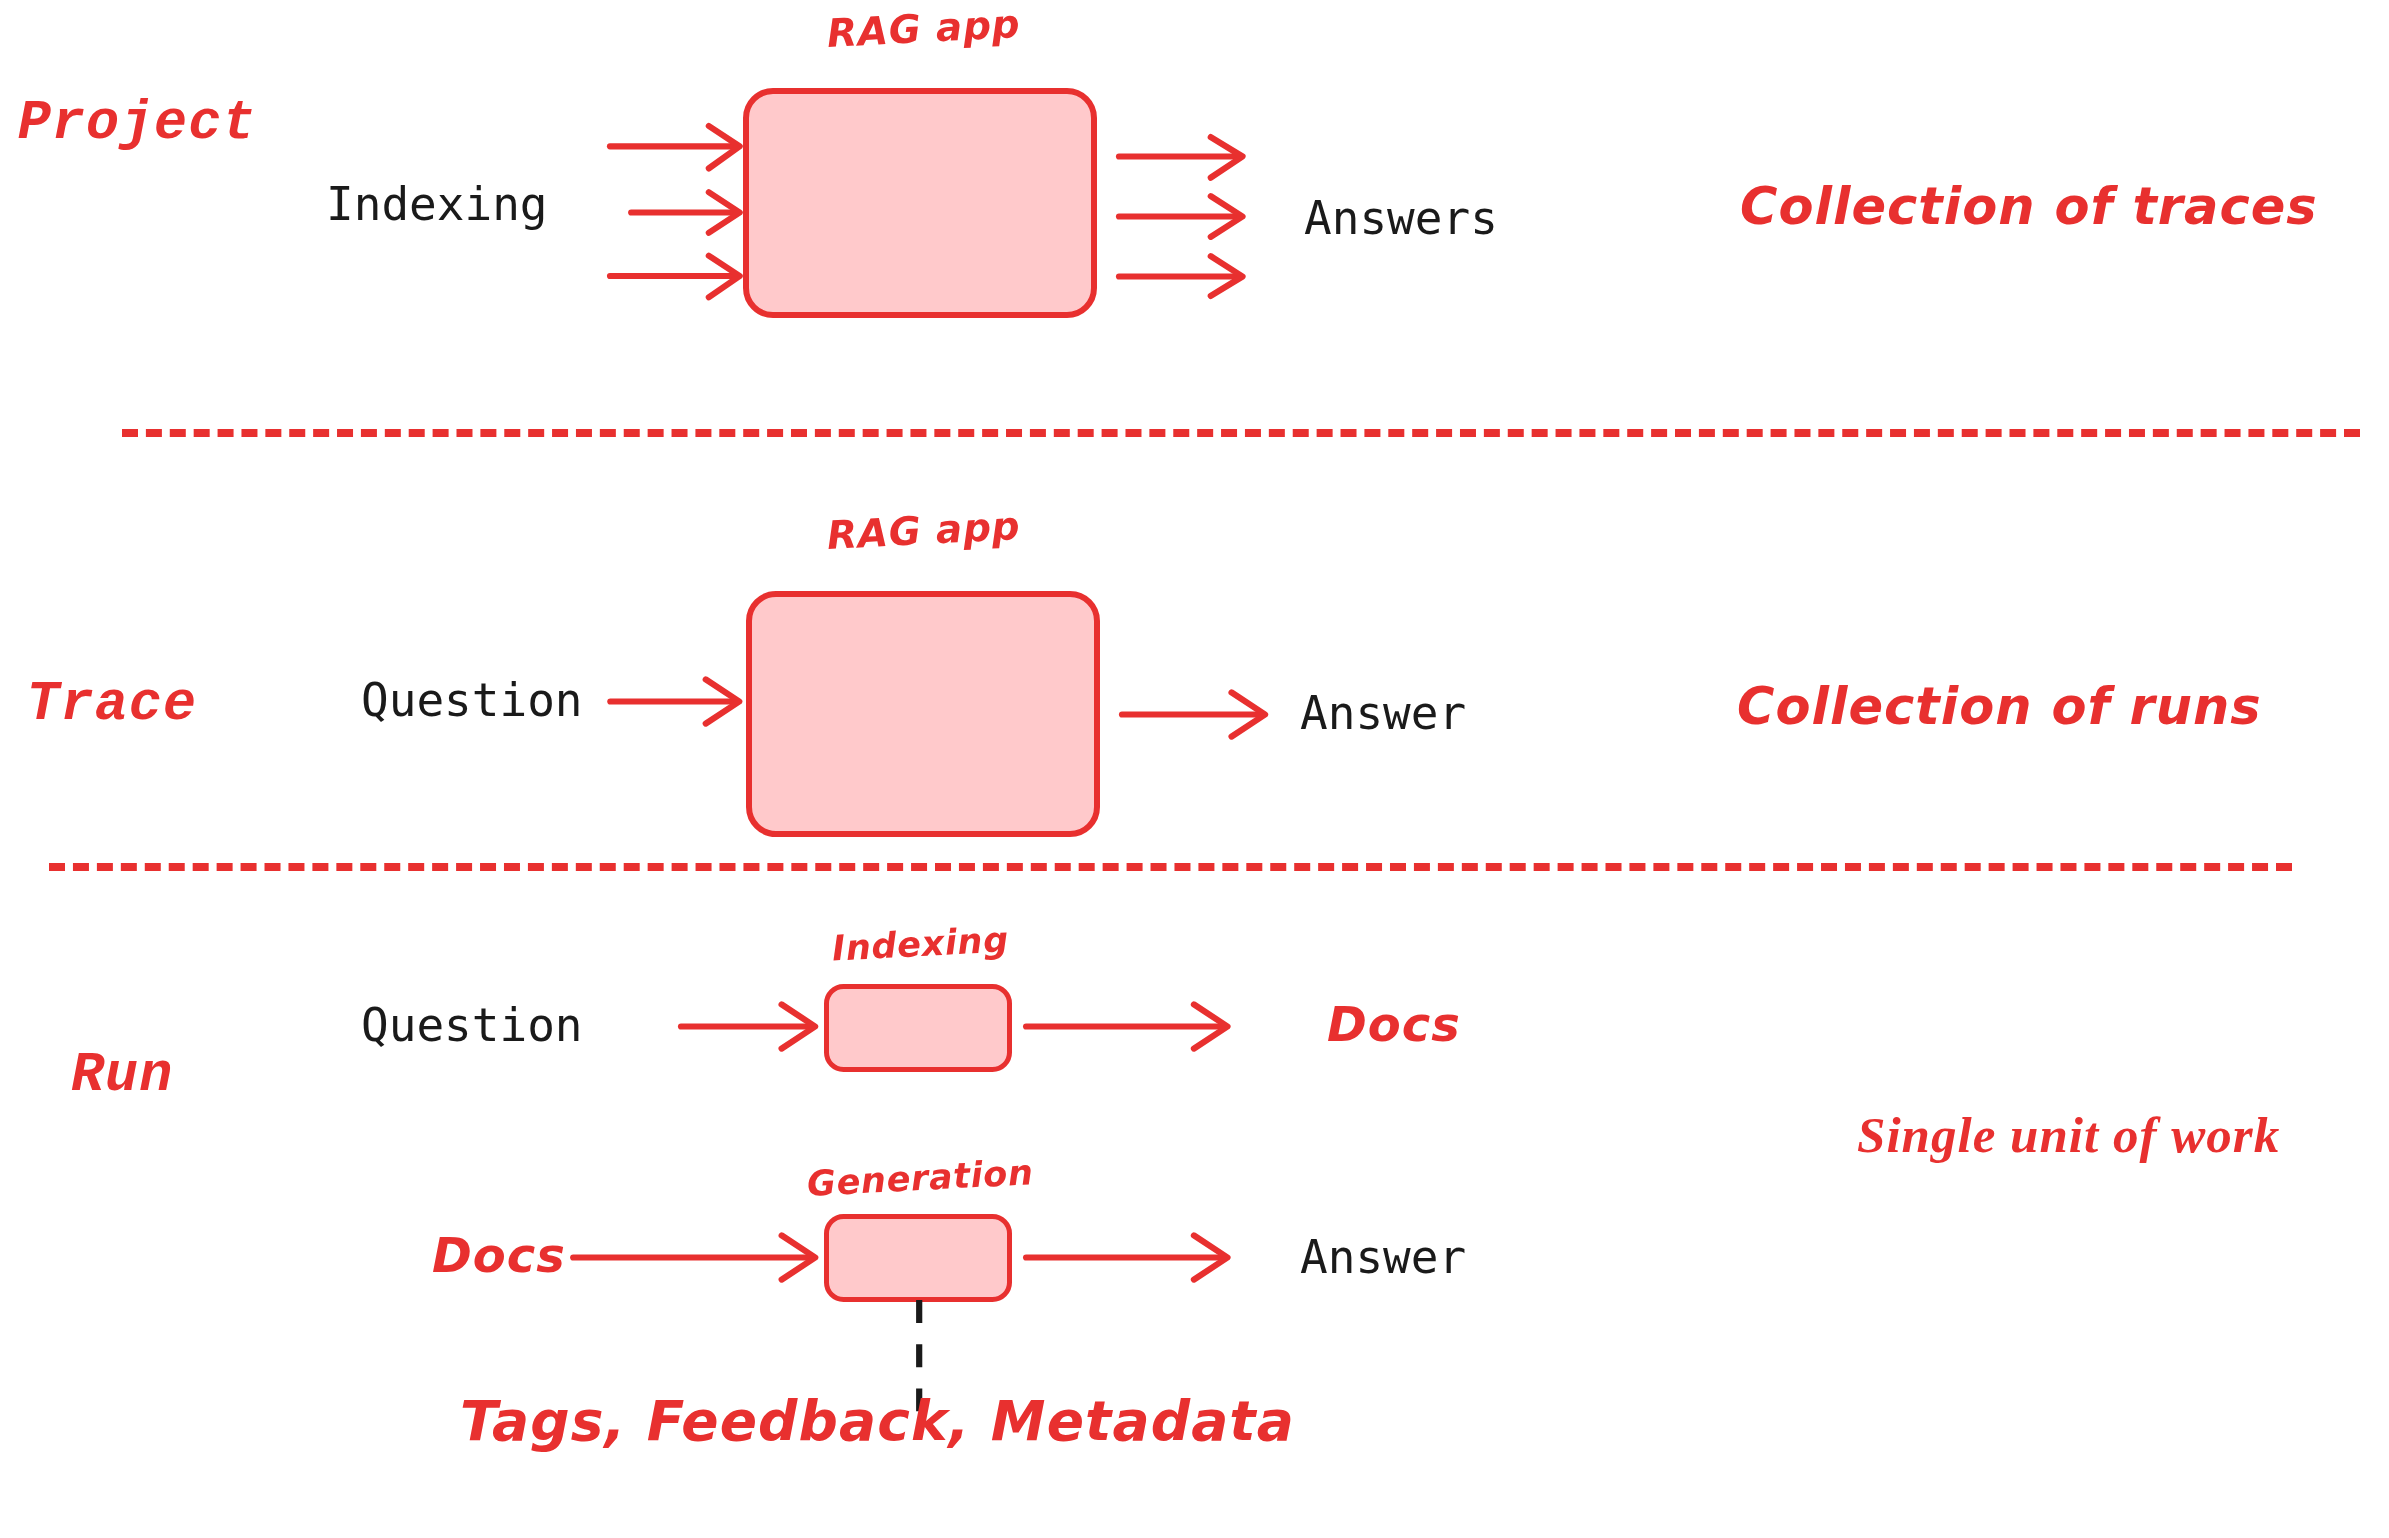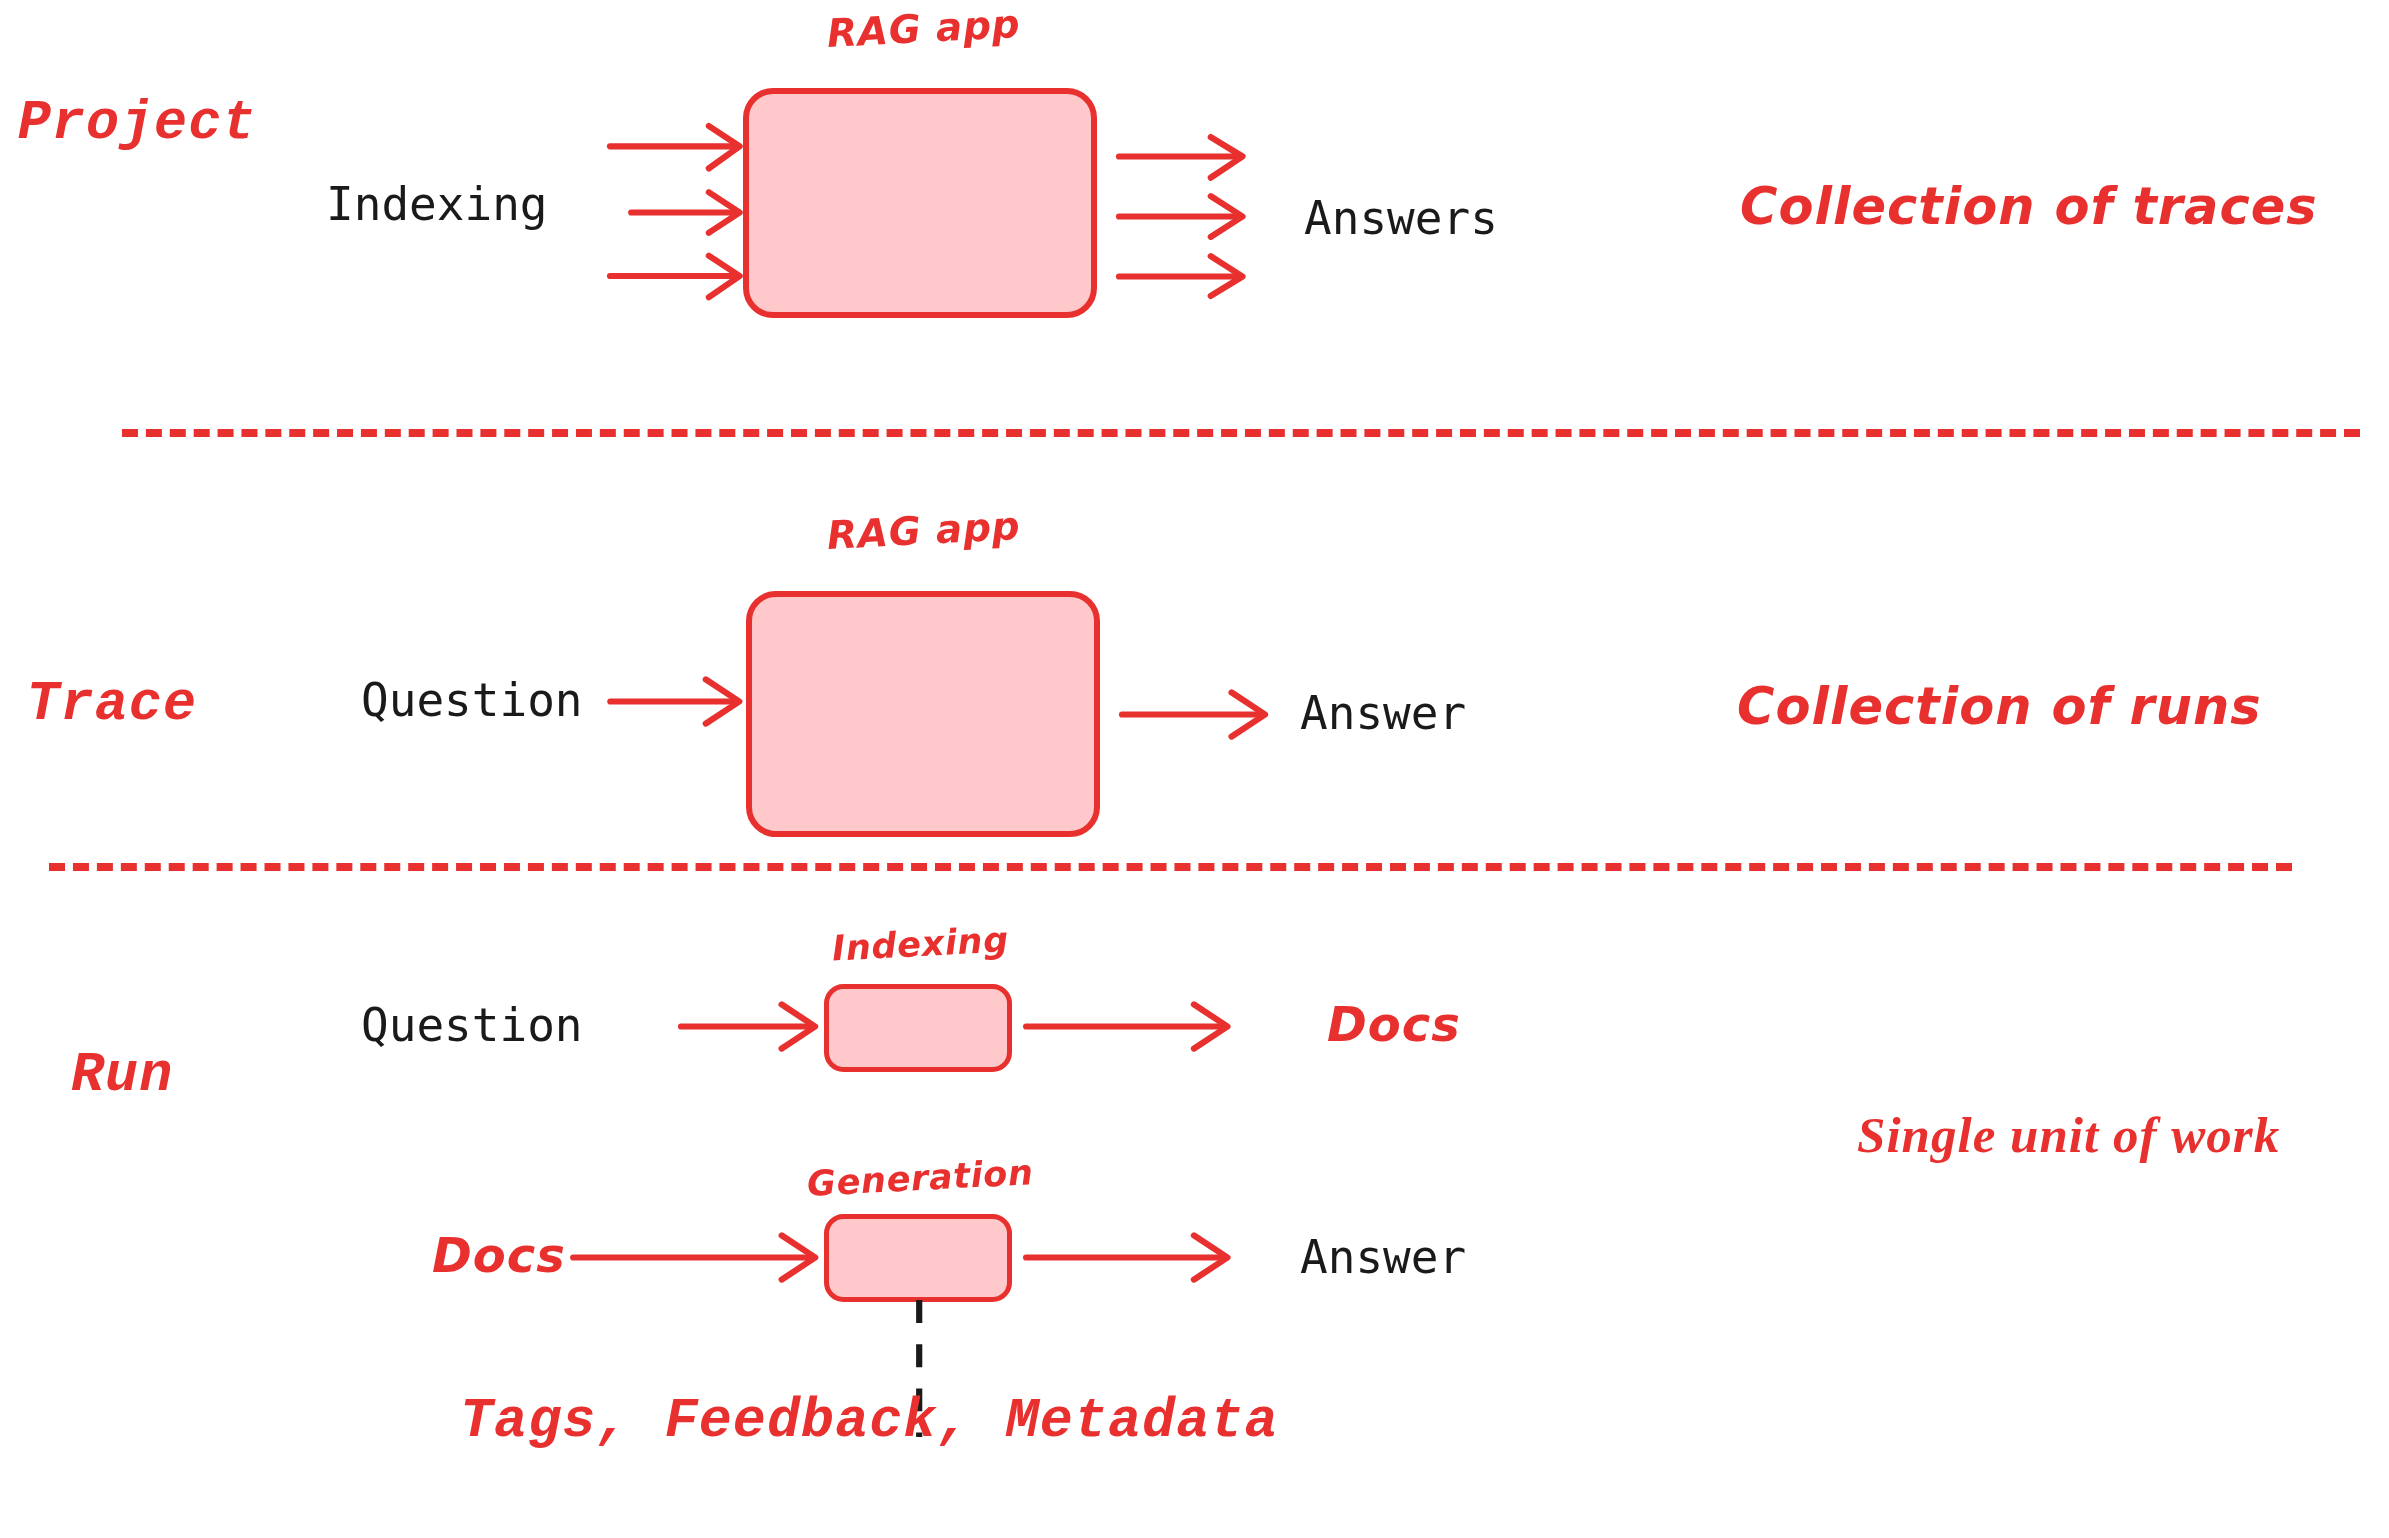--- a/index.html
+++ b/index.html
@@ -205,19 +205,19 @@
         </g>
       </svg>
 
       <div class="mono" style="left:1300px; top:1234px; font-size:46px;">Answer</div>
     </div>
 
     <svg class="vdash-svg" style="left:913px; top:1300px; width:12.4px; height:137px;" viewBox="0 0 14 155">
       <line x1="7" y1="0" x2="7" y2="155" stroke="#1a1a1a" stroke-width="7" stroke-dasharray="26 24" stroke-linecap="butt"></line>
     </svg>
 
-    <div class="hand annot" style="left:460px; top:1394px;font-family:Liberation Mono, monospace;">Tags, Feedback, Metadata</div>
+    <div class="hand annot" style="left:460px; top:1394px;">Tags, Feedback, Metadata</div>
 
     <div class="hand desc" style="left:1857px; top:1110px;font-family:Liberation Serif, serif;">Single unit of work</div>
   </div>
 
 </div>
 
 
 </body></html>

